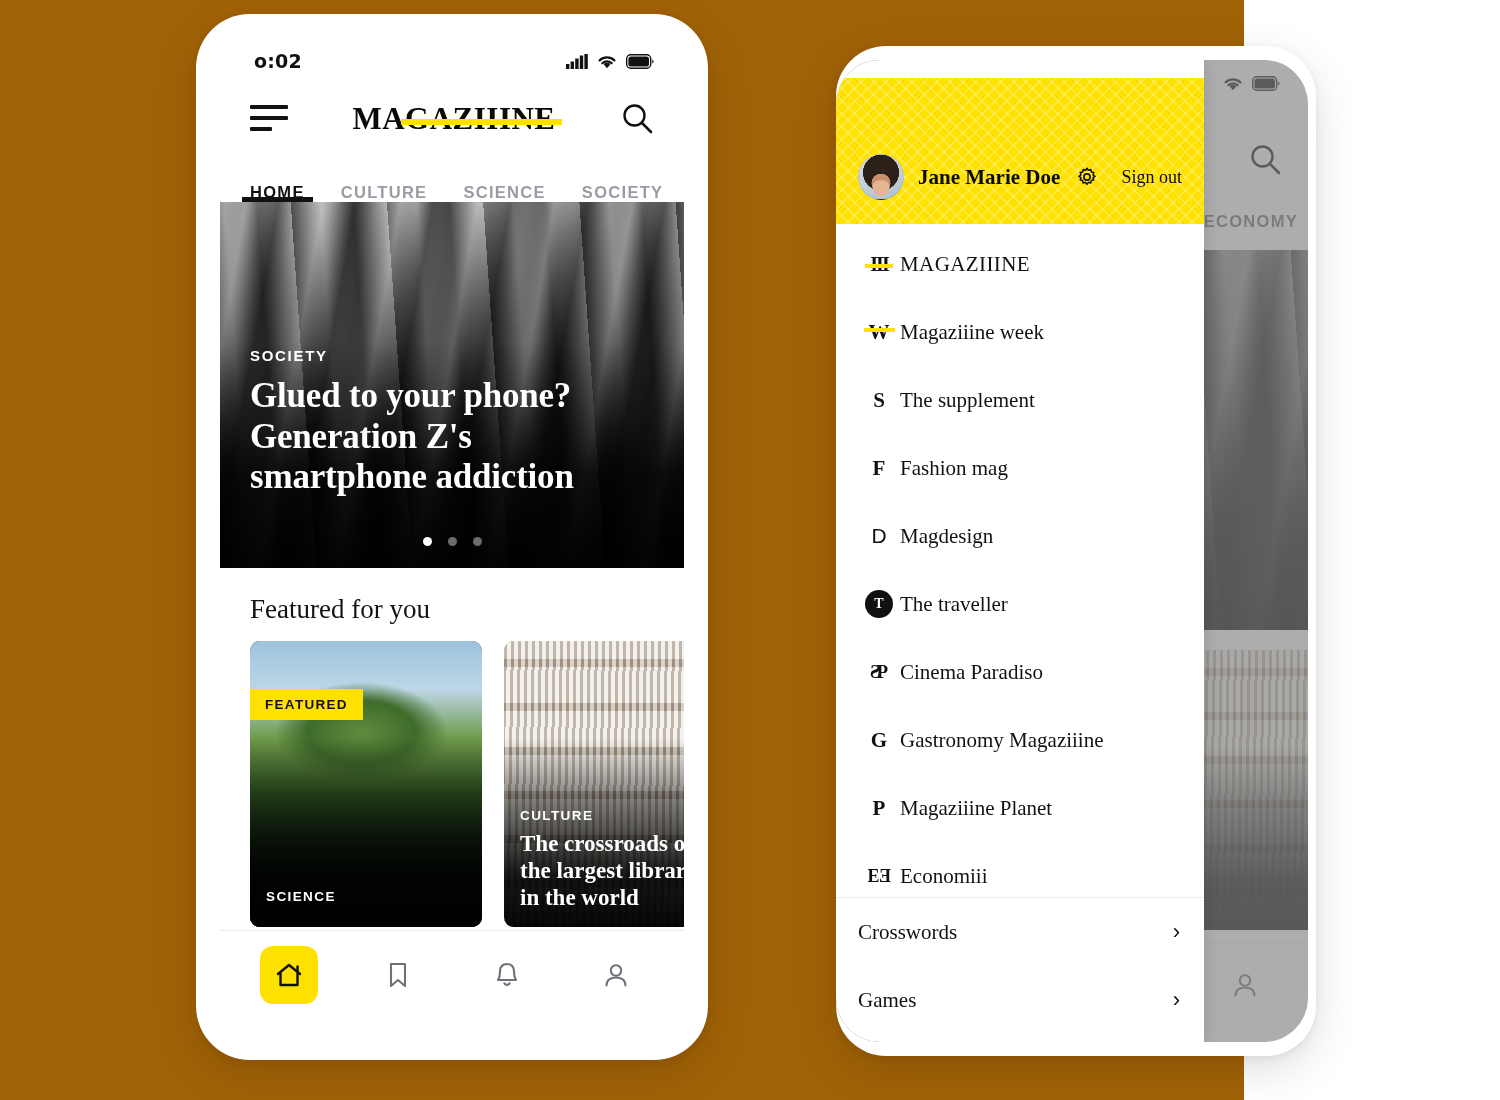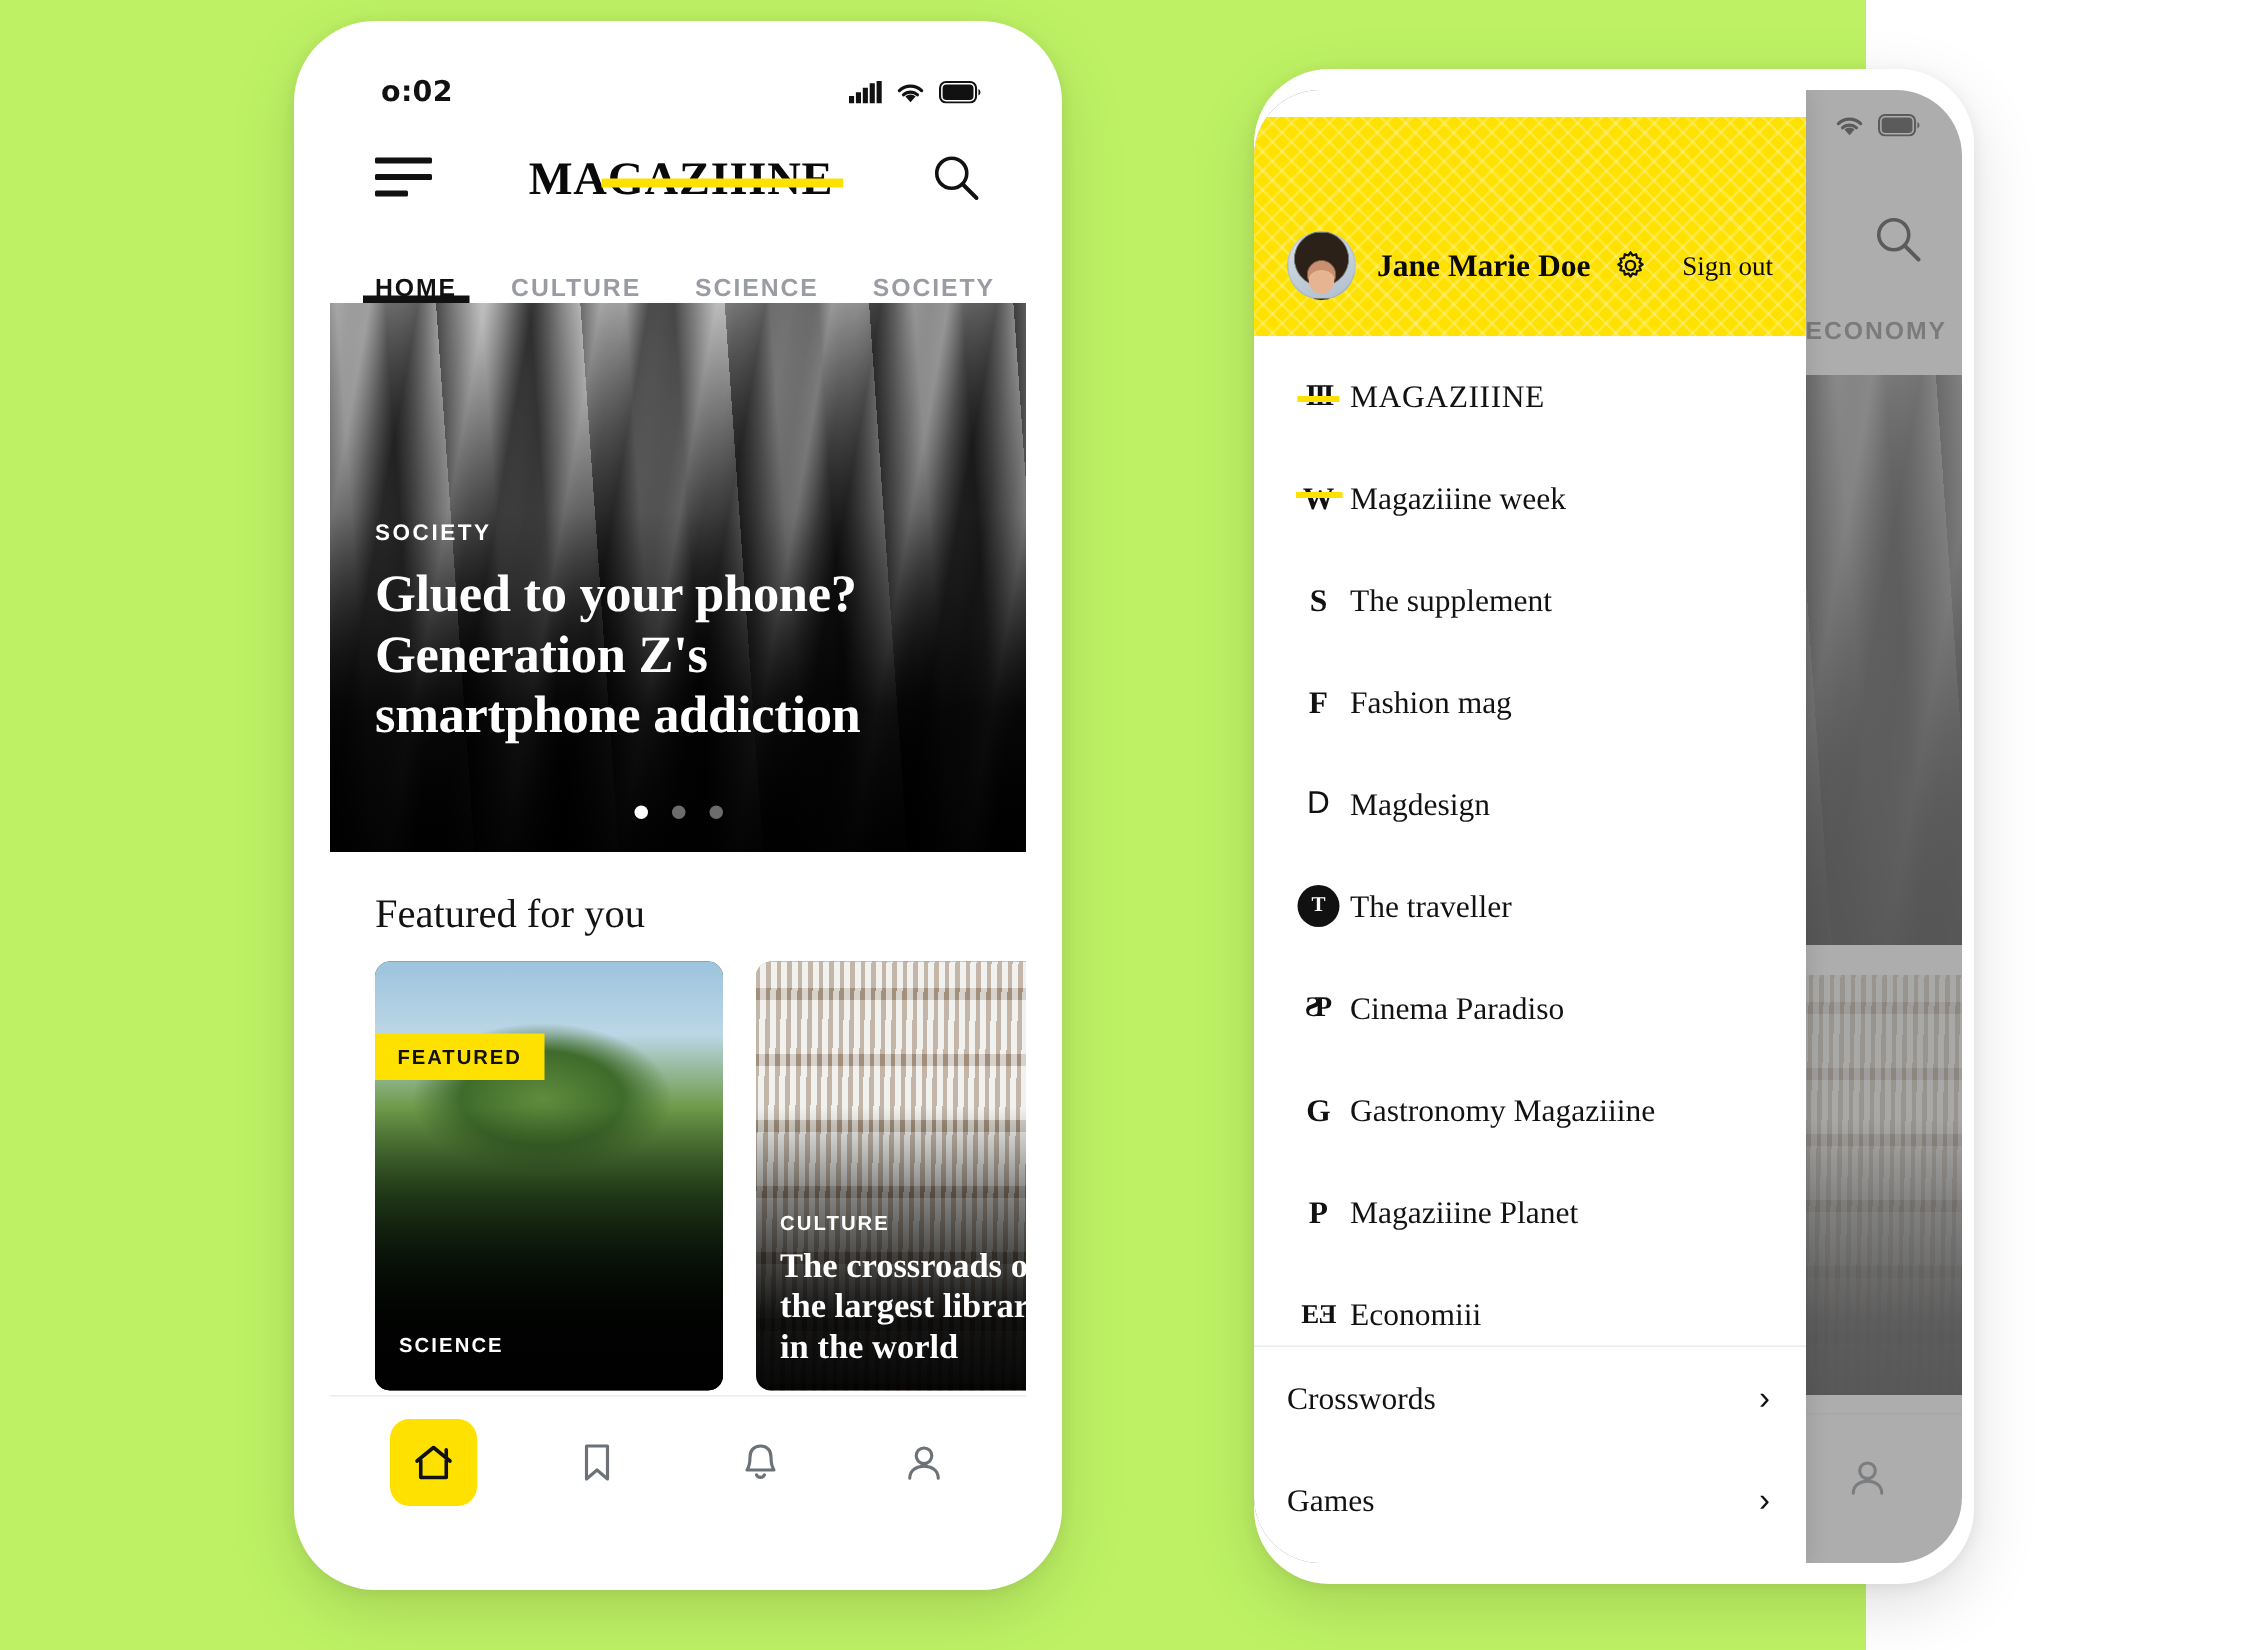--- a/index.html
+++ b/index.html
@@ -2,21 +2,21 @@
 <html><head>
 <meta charset="utf-8">
 <style>
   * { box-sizing: border-box; margin: 0; padding: 0; }
   html, body {
     width: 1500px; height: 1100px;
     background: #ffffff;
     font-family: "Liberation Sans", sans-serif;
     overflow: hidden;
   }
-  .stage { position: relative; width: 1244px; height: 1100px; background: #bef264; }
+  .stage { position: relative; width: 1244px; height: 1100px; background: #a16207; }
 
   
   .phone {
     position: absolute;
     background: #ffffff;
     border-radius: 54px;
     box-shadow: 0 14px 44px rgba(0,0,0,0.13), 0 2px 10px rgba(0,0,0,0.07);
   }
   .screen {
     position: absolute;

